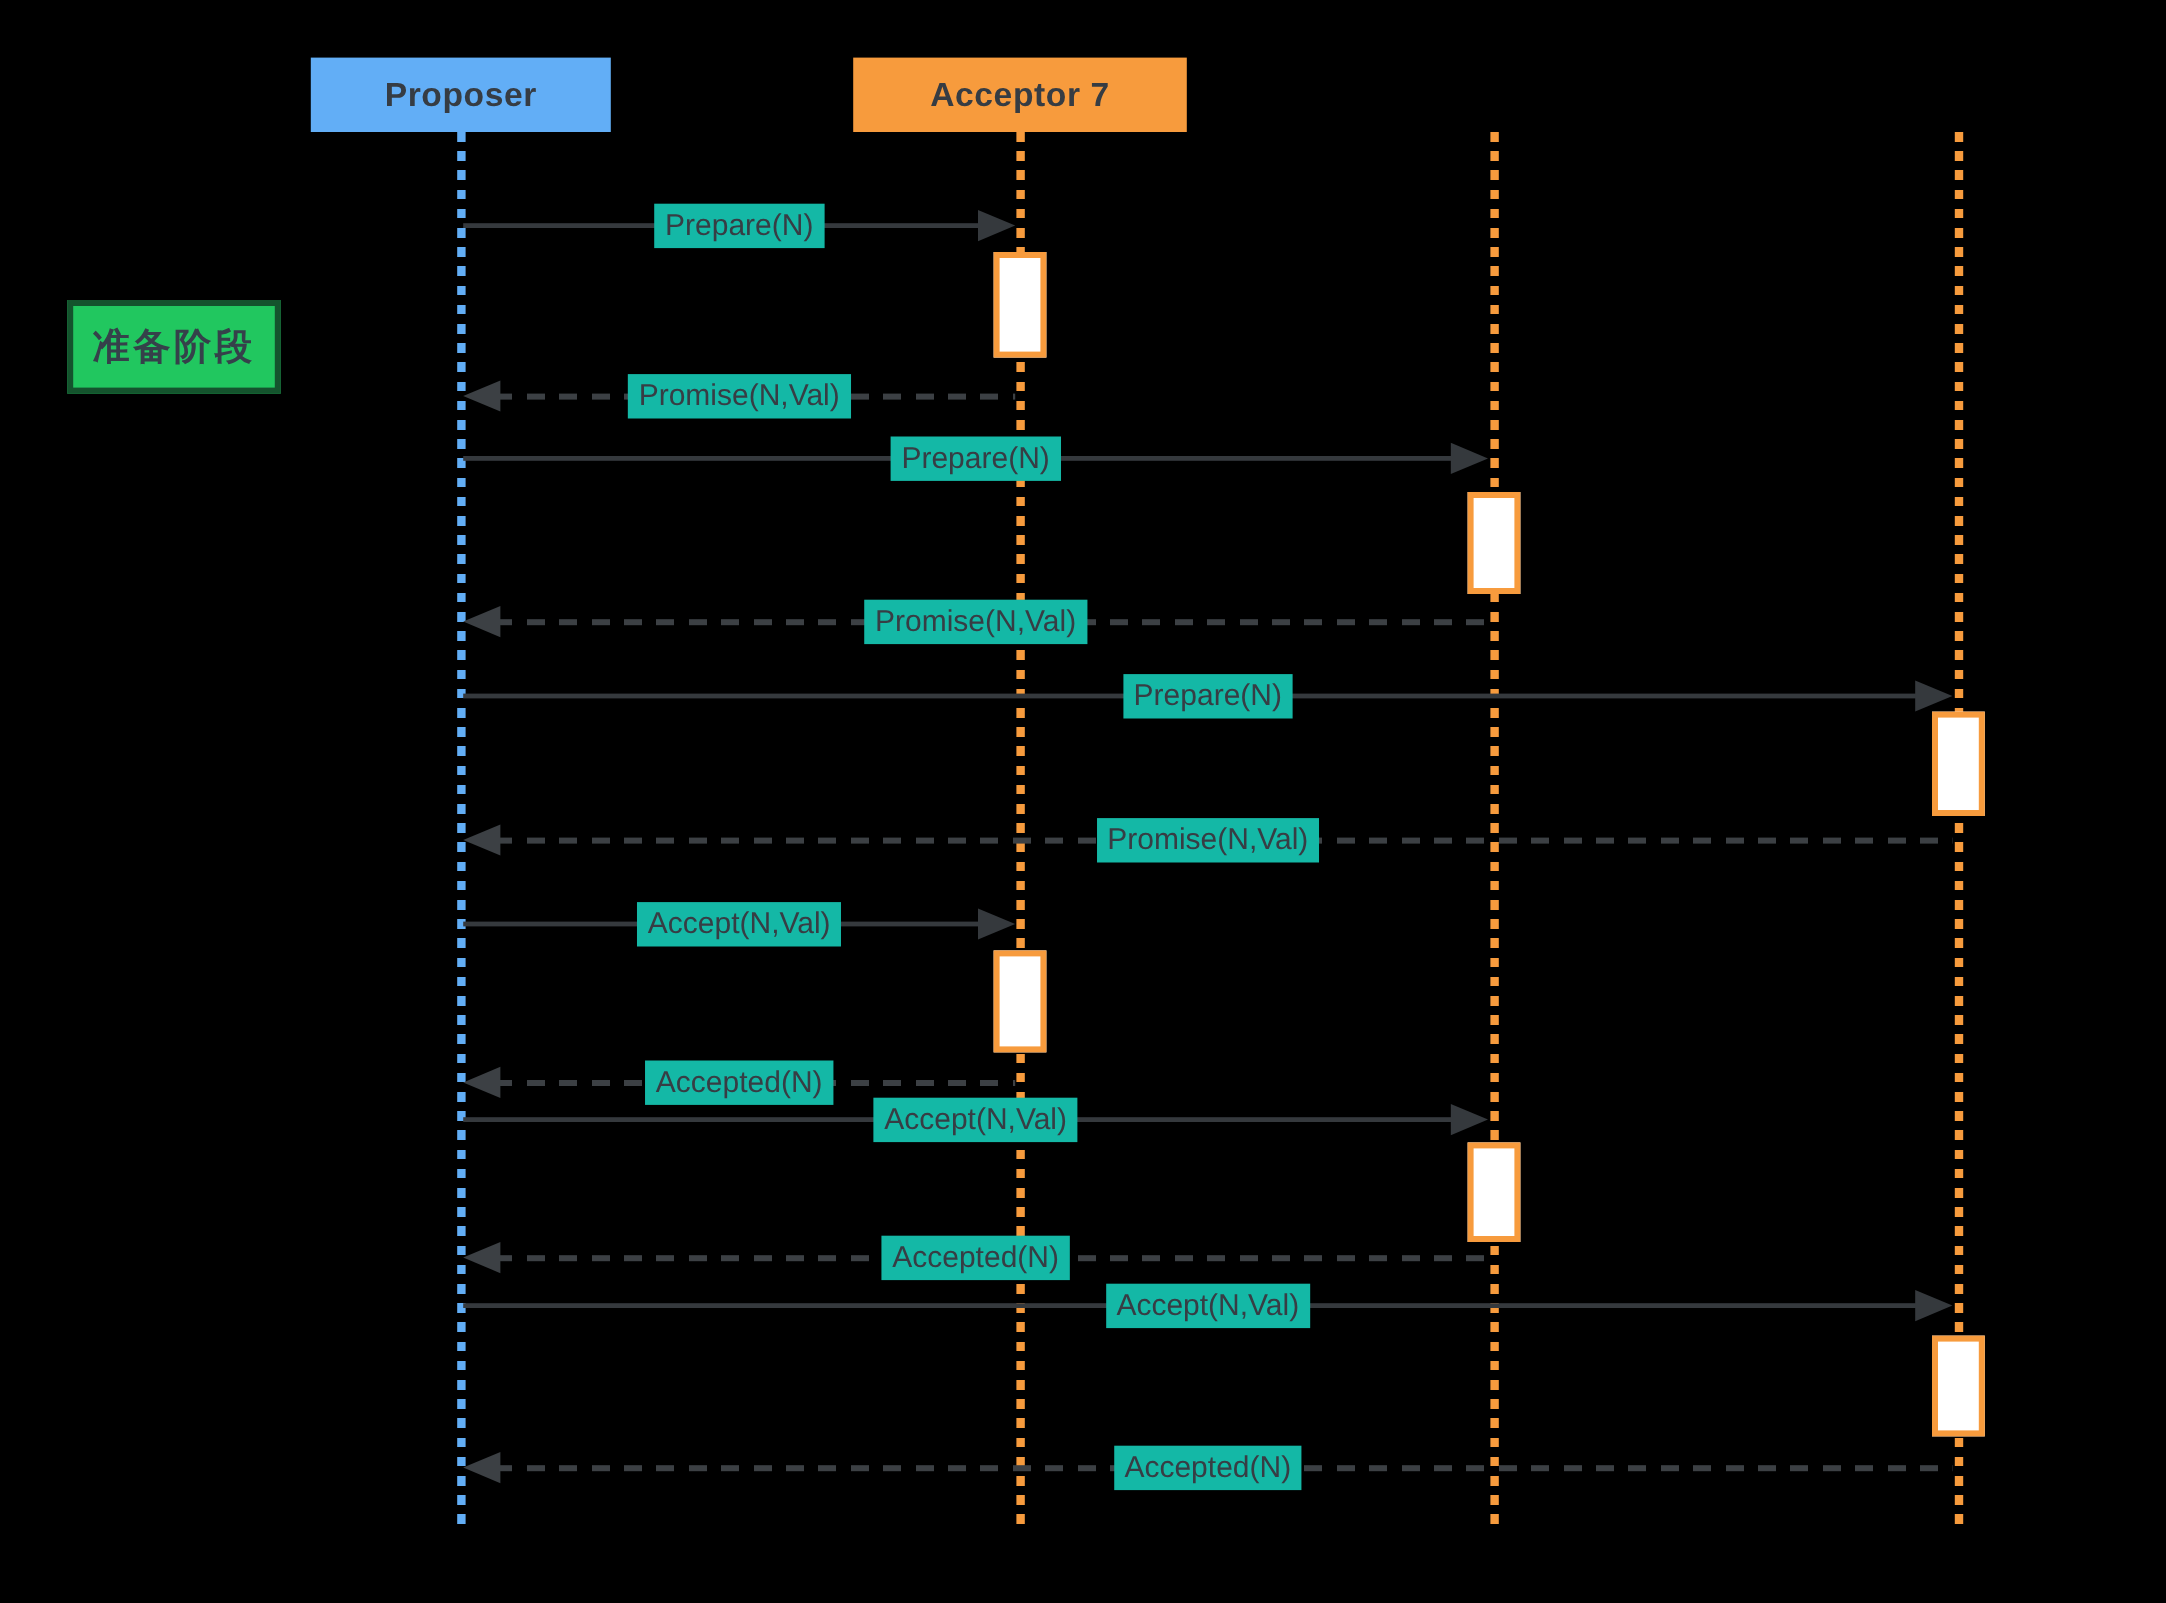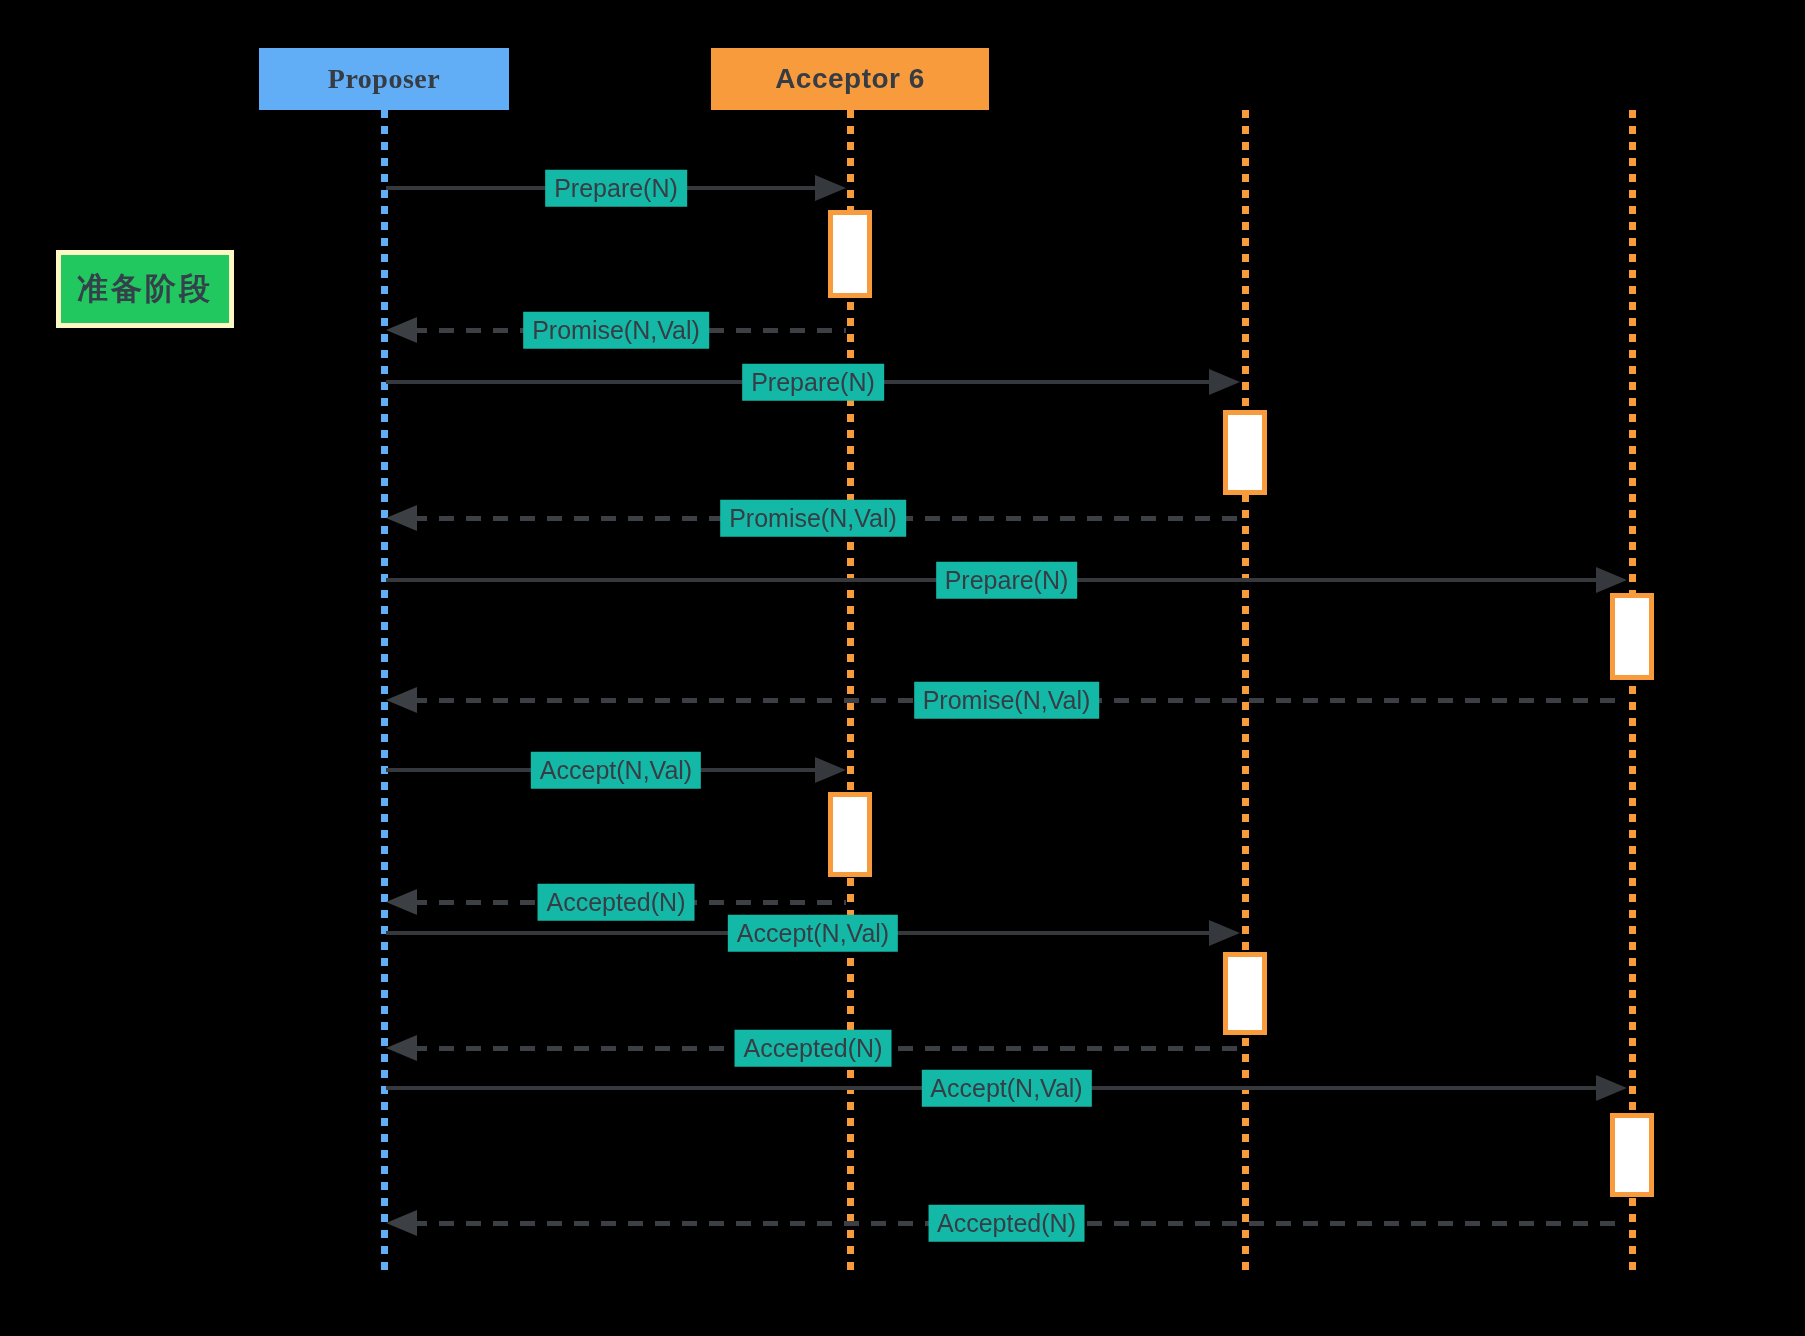--- a/index.html
+++ b/index.html
@@ -86,29 +86,29 @@
     color: #35414a;
     font-size: 31px;
     font-weight: bold;
     display: flex;
     align-items: center;
     justify-content: center;
     letter-spacing: 3px;
     box-sizing: border-box;
     z-index: 2;
   }
-  .phase-label.bordered { border: 5px solid #fef9c3; }
+  .phase-label.bordered { border: 5px solid #14532d; }
 </style>
 </head>
 <body>
 
 <div class="canvas">
 
-  <div class="actor-header proposer" style="left:259px; width:250px;font-family:Liberation Serif, serif;">Proposer</div>
-  <div class="actor-header acceptor" style="left:711px; width:278px;">Acceptor 6</div>
+  <div class="actor-header proposer" style="left:259px; width:250px;">Proposer</div>
+  <div class="actor-header acceptor" style="left:711px; width:278px;">Acceptor 7</div>
 
   <div class="lifeline blue" style="left:381px;"></div>
   <div class="lifeline orange" style="left:847px;"></div>
   <div class="lifeline orange" style="left:1242px;"></div>
   <div class="lifeline orange" style="left:1629px;"></div>
 
   <div class="phase-label bordered" style="left:56px; top:250px; width:178px; height:78px;">准备阶段</div>
 
   <div class="activation" style="left:828px;  top:210px;  height:88px;"></div>
   <div class="activation" style="left:1223px; top:410px;  height:85px;"></div>

